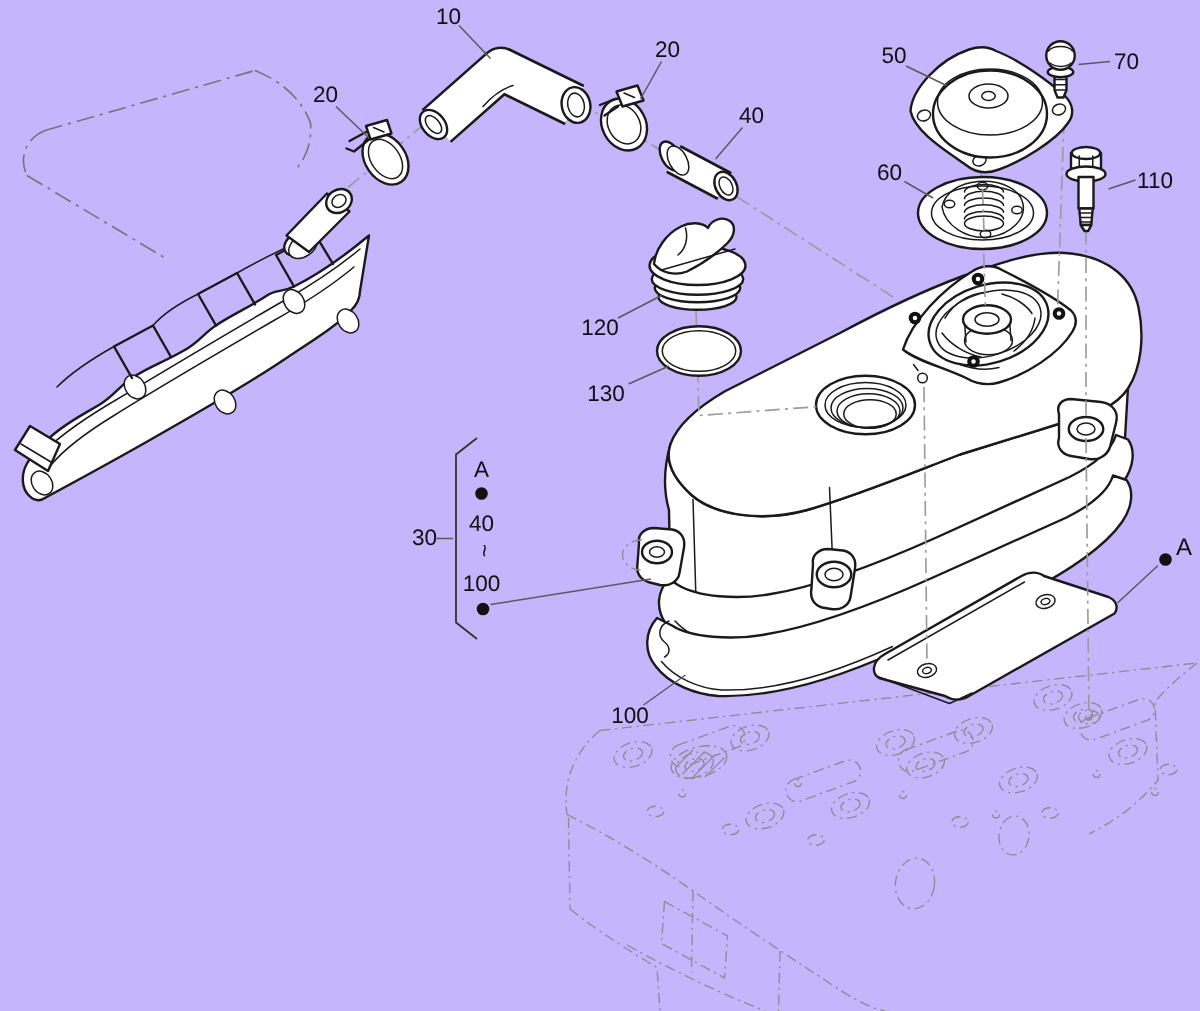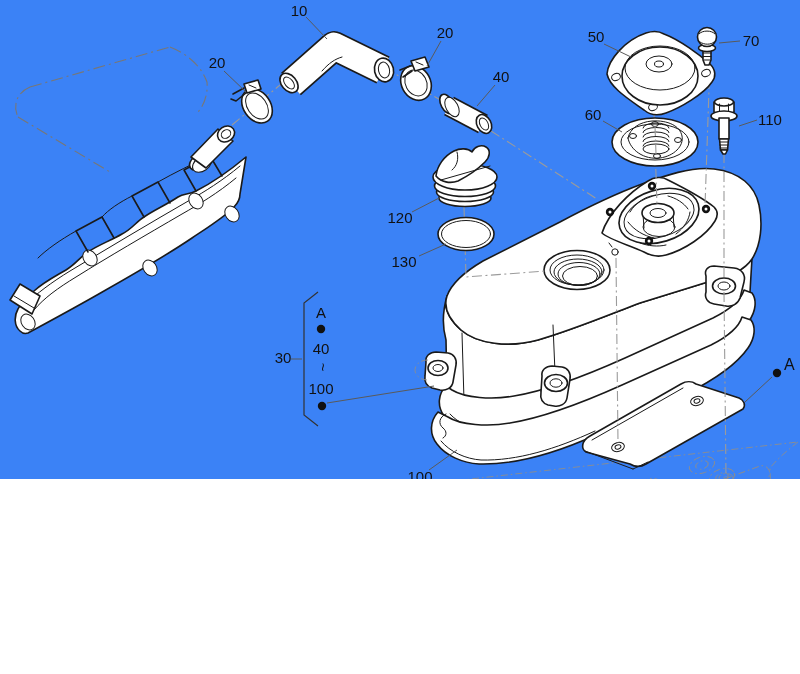--- a/index.html
+++ b/index.html
@@ -1,16 +1,16 @@
 <!DOCTYPE html>
 <html><head>
 <meta charset="utf-8">
 <style>
   html,body{margin:0;padding:0;background:#fff;}
-  .stage{position:relative;width:800px;height:479px;background:#3b82f6;overflow:hidden;text-align:right;}
+  .stage{position:relative;width:800px;height:674px;background:#c4b5fd;overflow:hidden;text-align:right;}
   svg{display:block;}
   svg text{font-family:"Liberation Sans","DejaVu Sans",sans-serif;fill:#111;}
   .callout{font-size:15px;}
   .marker{font-size:16px;}
   .s  {stroke:#1a1a1a;stroke-width:1.6;fill:none;stroke-linecap:round;stroke-linejoin:round;}
   .sf {stroke:#1a1a1a;stroke-width:1.6;fill:#fff;stroke-linejoin:round;}
   .sd {stroke:#1a1a1a;stroke-width:1;fill:none;stroke-linecap:round;}
   .sfd{stroke:#1a1a1a;stroke-width:1;fill:#fff;}
   .lead{stroke:#5a5a5a;stroke-width:1;fill:none;}
   .cl {stroke:#9b9b9b;stroke-width:1.1;fill:none;stroke-dasharray:10 3.5 2 3.5;}

